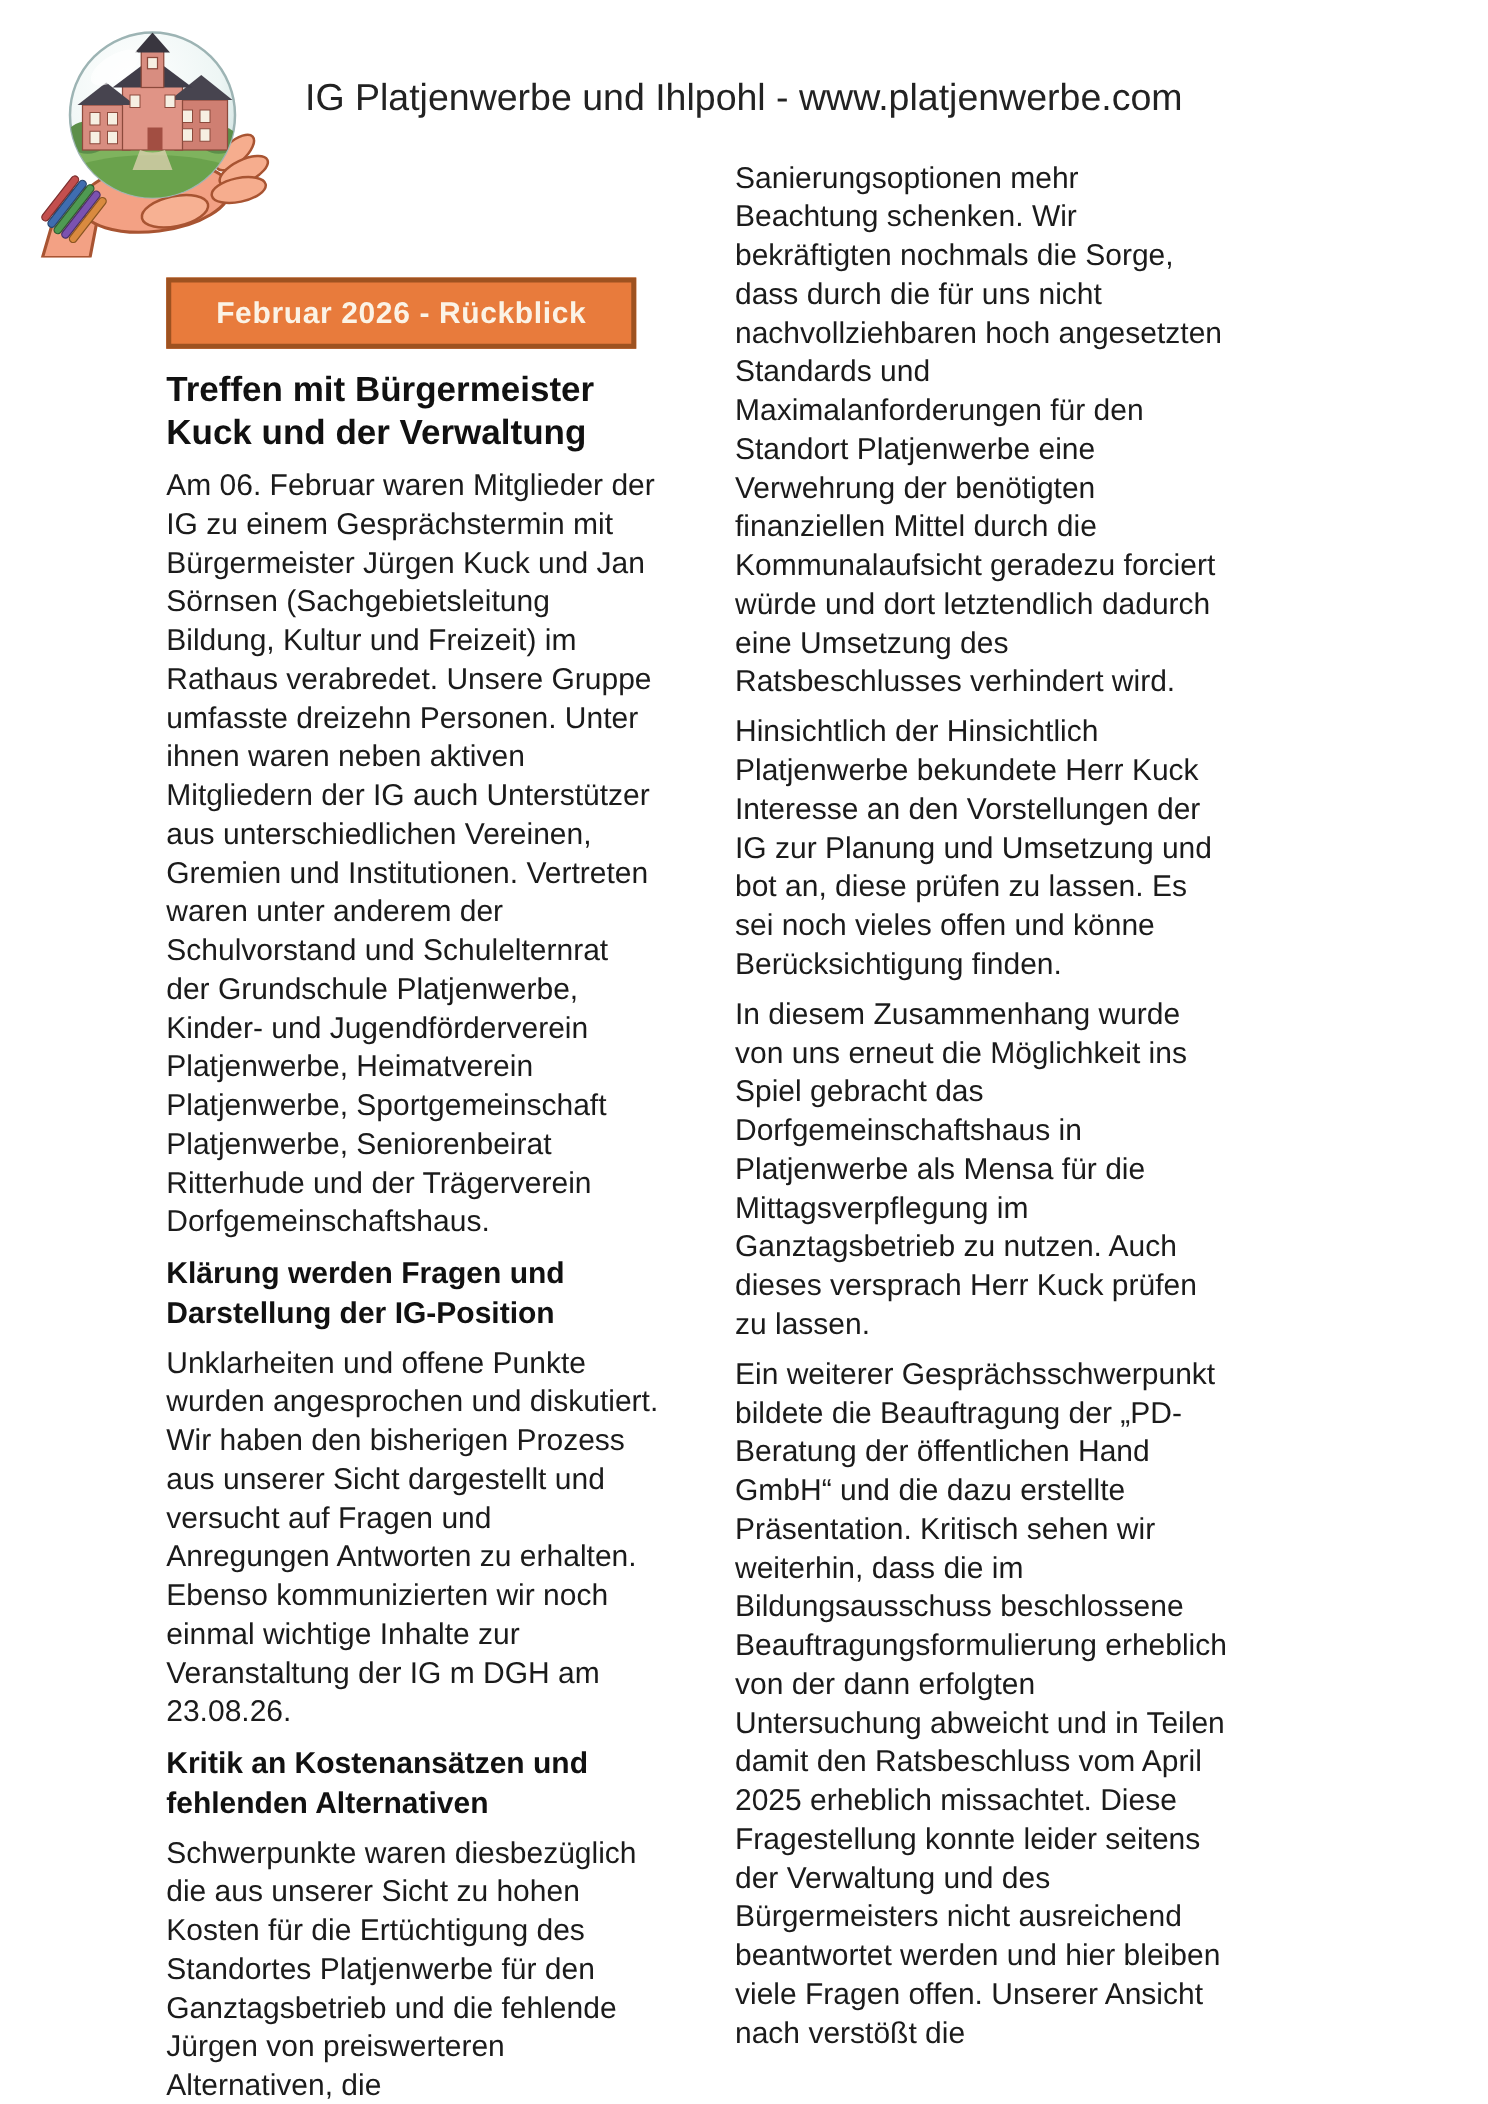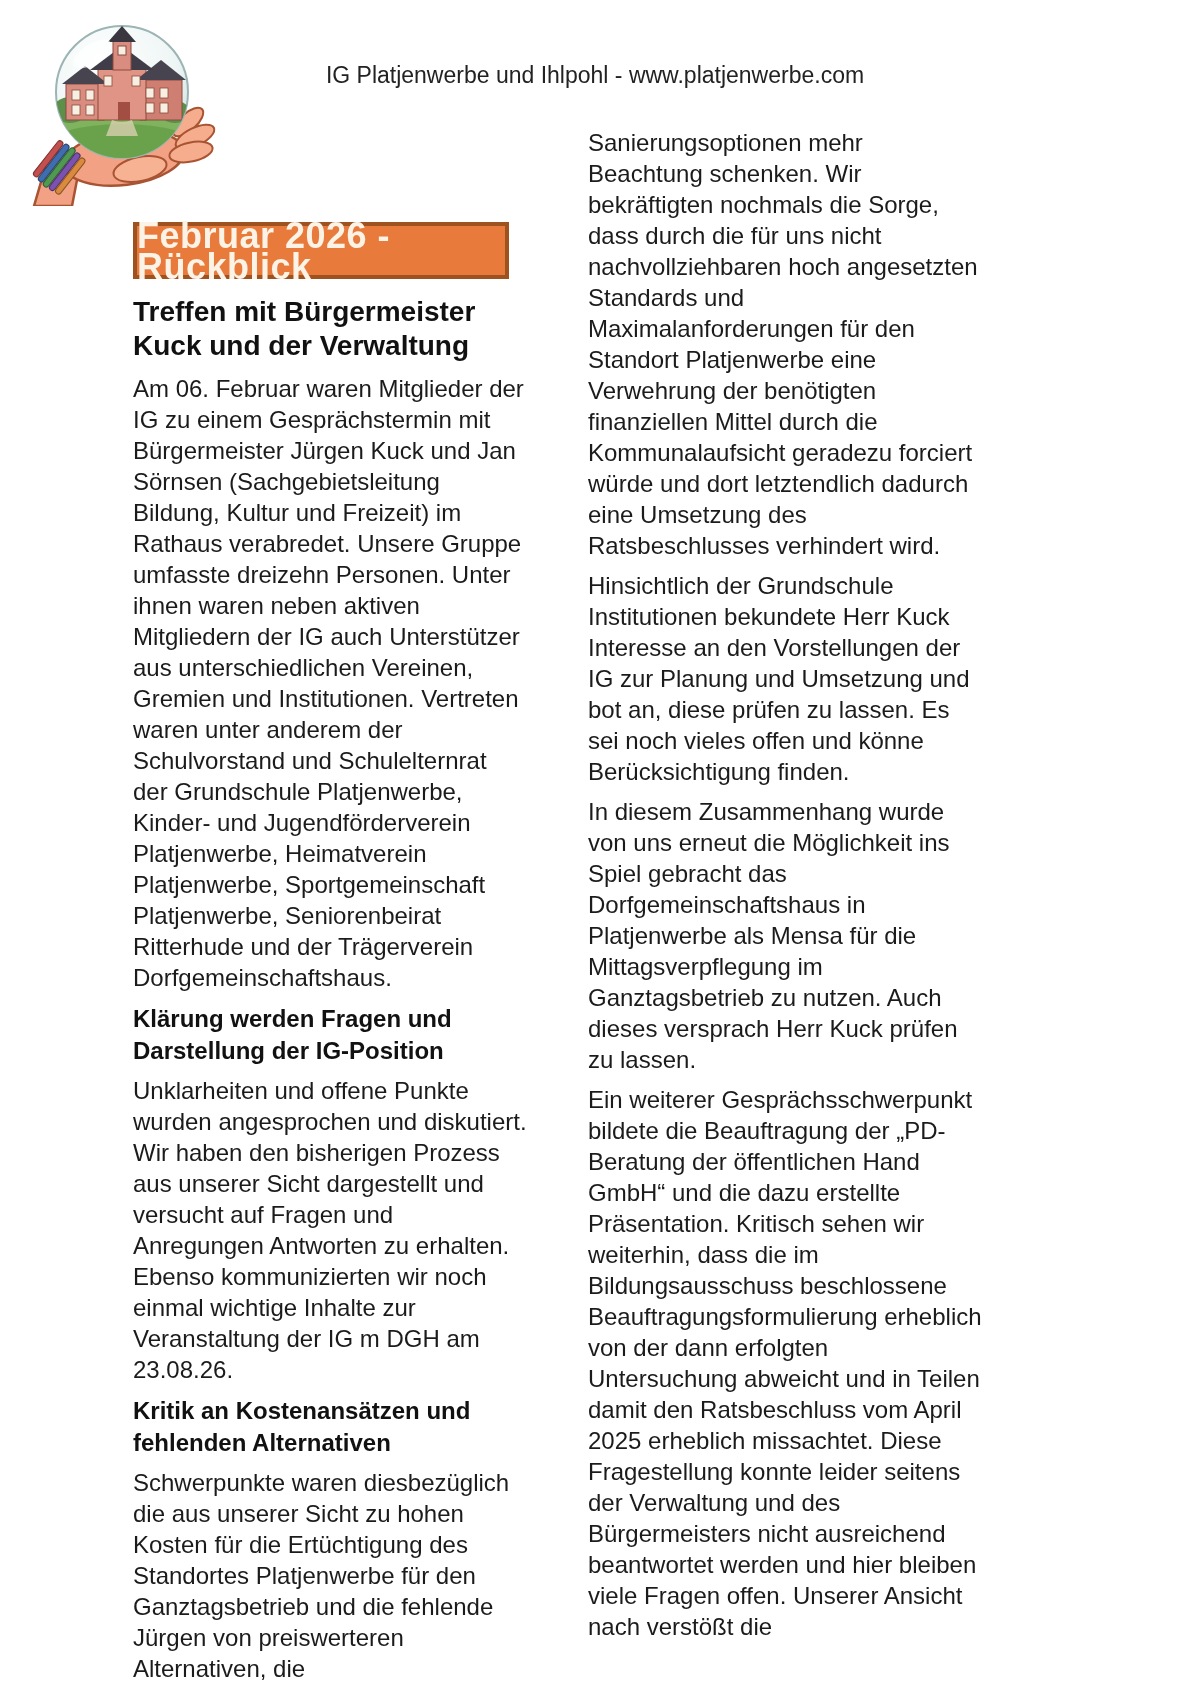--- a/index.html
+++ b/index.html
@@ -7,32 +7,32 @@
     position:relative;
     width:1190px;height:1683px;
     background:#ffffff;
     font-family:"Liberation Sans","DejaVu Sans",sans-serif;
     color:#1b1b1b;
     overflow:hidden;
   }
   .header-title{
     position:absolute;top:62px;left:0;width:100%;
     text-align:center;
-    font-size:23px;color:#222222;
+    font-size:30px;color:#222222;
   }
   .logo{position:absolute;left:20px;top:6px;width:205px;height:200px;}
   .logo svg{width:100%;height:100%;display:block;}
   .col{position:absolute;width:394px;font-size:24px;line-height:31px;}
   .col-left{left:133px;top:222px;}
   .col-right{left:588px;top:127px;}
   .banner{
     box-sizing:border-box;
     width:376px;height:57px;
     display:flex;align-items:center;justify-content:center;
-    font-size:36px;font-weight:bold;letter-spacing:0.5px;
+    font-size:24px;font-weight:bold;letter-spacing:0.5px;
     margin:0 12px 16px 0;
   }
   .article-title{
     font-size:28px;font-weight:bold;line-height:34px;
     margin:16px 0 10px 0;color:#111111;
   }
   .section-heading{
     font-size:24px;font-weight:bold;line-height:32px;
     margin:10px 0 8px 0;color:#111111;
   }
@@ -113,18 +113,18 @@
     <h1 class="article-title">Treffen mit Bürgermeister Kuck und der Verwaltung</h1>
     <p class="body-paragraph">Am 06. Februar waren Mitglieder der IG zu einem Gesprächstermin mit Bürgermeister Jürgen Kuck und Jan Sörnsen (Sachgebietsleitung Bildung, Kultur und Freizeit) im Rathaus verabredet. Unsere Gruppe umfasste dreizehn Personen. Unter ihnen waren neben aktiven Mitgliedern der IG auch Unterstützer aus unterschiedlichen Vereinen, Gremien und Institutionen. Vertreten waren unter anderem der Schulvorstand und Schulelternrat der Grundschule Platjenwerbe, Kinder- und Jugendförderverein Platjenwerbe, Heimatverein Platjenwerbe, Sportgemeinschaft Platjenwerbe, Seniorenbeirat Ritterhude und der Trägerverein Dorfgemeinschaftshaus.</p>
     <h2 class="section-heading">Klärung werden Fragen und Darstellung der IG-Position</h2>
     <p class="body-paragraph">Unklarheiten und offene Punkte wurden angesprochen und diskutiert. Wir haben den bisherigen Prozess aus unserer Sicht dargestellt und versucht auf Fragen und Anregungen Antworten zu erhalten. Ebenso kommunizierten wir noch einmal wichtige Inhalte zur Veranstaltung der IG m DGH am 23.08.26.</p>
     <h2 class="section-heading">Kritik an Kostenansätzen und fehlenden Alternativen</h2>
     <p class="body-paragraph">Schwerpunkte waren diesbezüglich die aus unserer Sicht zu hohen Kosten für die Ertüchtigung des Standortes Platjenwerbe für den Ganztagsbetrieb und die fehlende Jürgen von preiswerteren Alternativen, die</p>
   </div>
 
   <div class="col col-right">
     <p class="body-paragraph">Sanierungsoptionen mehr Beachtung schenken. Wir bekräftigten nochmals die Sorge, dass durch die für uns nicht nachvollziehbaren hoch angesetzten Standards und Maximalanforderungen für den Standort Platjenwerbe eine Verwehrung der benötigten finanziellen Mittel durch die Kommunalaufsicht geradezu forciert würde und dort letztendlich dadurch eine Umsetzung des Ratsbeschlusses verhindert wird.</p>
-    <p class="body-paragraph">Hinsichtlich der Grundschule Institutionen bekundete Herr Kuck Interesse an den Vorstellungen der IG zur Planung und Umsetzung und bot an, diese prüfen zu lassen. Es sei noch vieles offen und könne Berücksichtigung finden.</p>
+    <p class="body-paragraph">Hinsichtlich der Hinsichtlich Platjenwerbe bekundete Herr Kuck Interesse an den Vorstellungen der IG zur Planung und Umsetzung und bot an, diese prüfen zu lassen. Es sei noch vieles offen und könne Berücksichtigung finden.</p>
     <p class="body-paragraph">In diesem Zusammenhang wurde von uns erneut die Möglichkeit ins Spiel gebracht das Dorfgemeinschaftshaus in Platjenwerbe als Mensa für die Mittagsverpflegung im Ganztagsbetrieb zu nutzen. Auch dieses versprach Herr Kuck prüfen zu lassen.</p>
     <p class="body-paragraph">Ein weiterer Gesprächsschwerpunkt bildete die Beauftragung der „PD-Beratung der öffentlichen Hand GmbH“ und die dazu erstellte Präsentation. Kritisch sehen wir weiterhin, dass die im Bildungsausschuss beschlossene Beauftragungsformulierung erheblich von der dann erfolgten Untersuchung abweicht und in Teilen damit den Ratsbeschluss vom April 2025 erheblich missachtet. Diese Fragestellung konnte leider seitens der Verwaltung und des Bürgermeisters nicht ausreichend beantwortet werden und hier bleiben viele Fragen offen. Unserer Ansicht nach verstößt die</p>
   </div>
 
 </div>
 
 </body></html>

